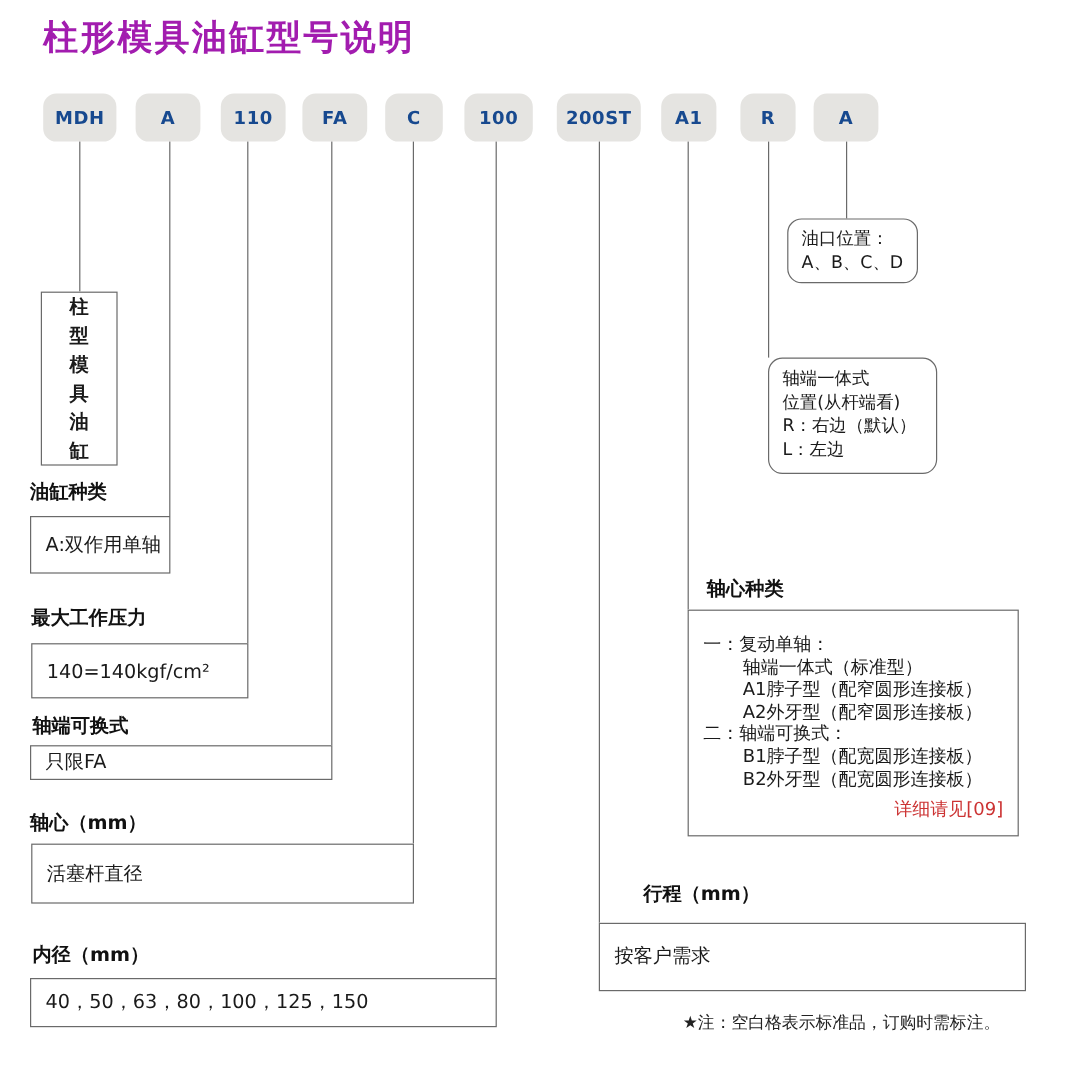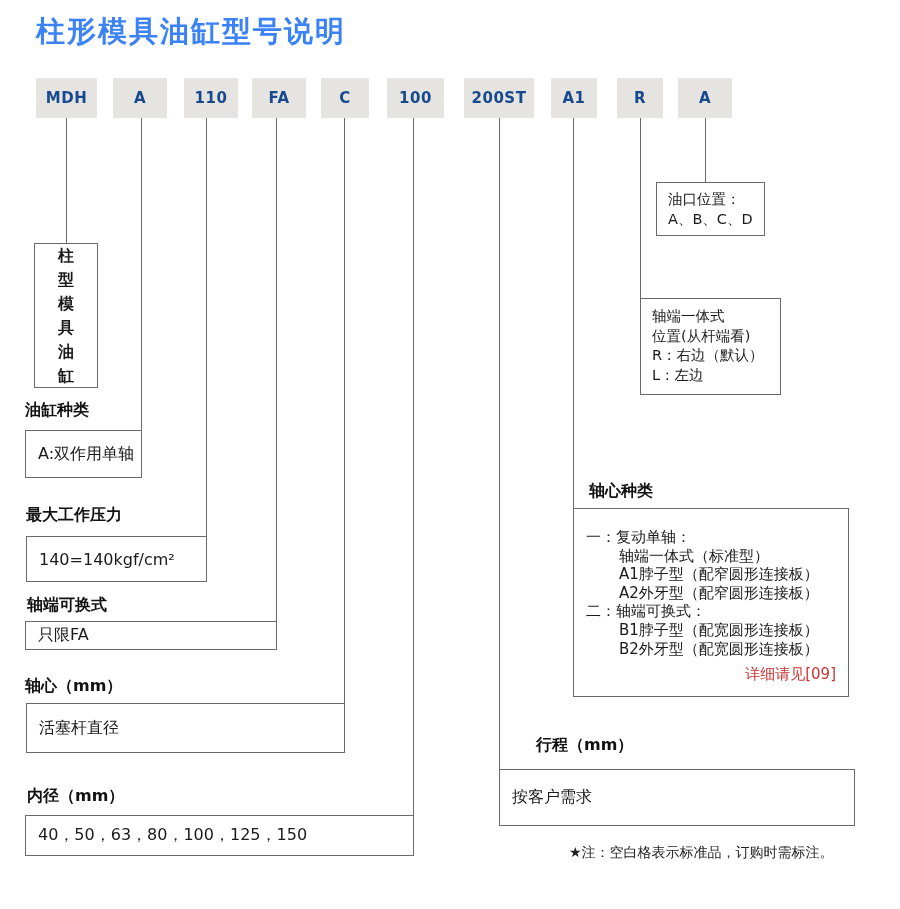--- a/index.html
+++ b/index.html
@@ -7,25 +7,25 @@
     position:relative;
     width:900px;height:909px;
     background:#ffffff;
     font-family:"DejaVu Sans","Liberation Sans",sans-serif;
     color:#1a1a1a;
     overflow:hidden;
   }
   .title{
     position:absolute;left:36px;top:12px;margin:0;
     font-size:29px;font-weight:bold;letter-spacing:2px;
-    color:#3b82f6;
+    color:#a21caf;
   }
   .code-box{
     position:absolute;top:78px;height:40px;
-    background:#e5e4e1;border-radius:1px;
+    background:#e5e4e1;border-radius:11px;
     display:flex;align-items:center;justify-content:center;
     font-size:15px;font-weight:bold;color:#17498f;
     letter-spacing:0.5px;
   }
   .vline{
     position:absolute;width:1px;background:#6a6a6a;
   }
   .box{
     position:absolute;background:#ffffff;
     border:1px solid #6a6a6a;box-sizing:border-box;
@@ -37,21 +37,21 @@
   }
   .vbox{
     display:flex;align-items:center;justify-content:center;
     text-align:center;white-space:pre-line;
     font-size:16px;font-weight:bold;line-height:24px;
   }
   .sec-label{
     position:absolute;font-size:16px;font-weight:bold;color:#111;
     white-space:nowrap;
   }
-  .multiline{padding:8px 8px 0 11px;font-size:14.5px;line-height:19.5px;}
+  .multiline{padding:8px 8px 0 11px;font-size:14.5px;line-height:19.5px;border-radius:12px;}
   .multiline .ln{white-space:nowrap;}
   .shaftbox{padding:19px 10px 0 12px;font-size:15px;line-height:18.6px;}
   .shaftbox .ln{white-space:nowrap;}
   .shaftbox .ln.indent{padding-left:33px;}
   .see-more{
     margin-top:7px;text-align:right;color:#cc3333;
     font-size:15px;padding-right:2px;
   }
   .note{
     position:absolute;font-size:14px;color:#222;white-space:nowrap;

